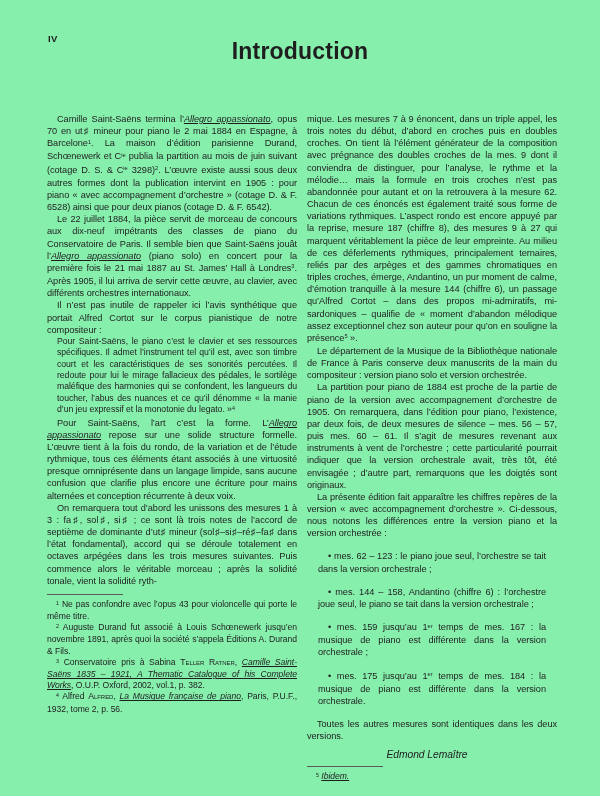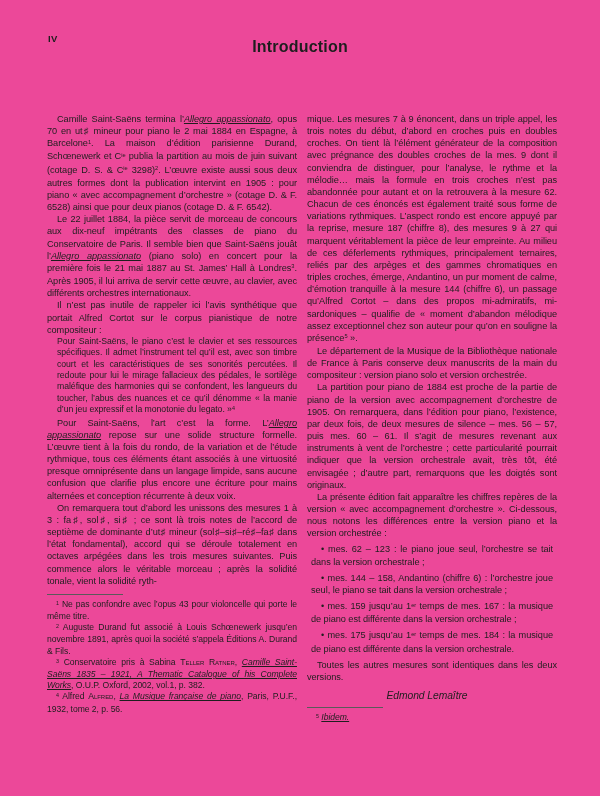--- a/index.html
+++ b/index.html
@@ -1,43 +1,43 @@
 <!DOCTYPE html>
 <html lang="fr"><head>
 <meta charset="utf-8">
 <style>
   html,body { margin:0; padding:0; background:#e8e8e8; }
   .page {
     position:relative; width:600px; height:796px; margin:0 auto;
-    background:#ec4899; color:#1e1e1e; overflow:hidden;
+    background:#86efac; color:#1e1e1e; overflow:hidden;
     font-family:"Liberation Sans","DejaVu Sans",sans-serif;
   }
   .pagenum {
     position:absolute; left:48px; top:33px;
     font-size:9.5px; font-weight:bold; letter-spacing:0.3px;
   }
   .title {
     position:absolute; top:38px; left:0; width:100%;
-    text-align:center; font-size:16px; font-weight:bold; letter-spacing:0.2px;
+    text-align:center; font-size:23px; font-weight:bold; letter-spacing:0.2px;
   }
   .columns {
     position:absolute; left:47px; top:113px; width:511px;
     display:flex; gap:10px;
   }
   .col {
     width:250px; flex:0 0 250px;
     font-size:9.2px; line-height:12.15px; letter-spacing:-0.05px;
     text-align:justify;
   }
   .para  { margin:0; text-indent:10px; }
   .flush { text-indent:0; }
   .quote {
     margin:0 0 0 10px; font-size:8.7px; line-height:11.4px;
   }
-  .bullet { margin:4px; text-indent:10px; }
+  .bullet { margin:11px; text-indent:10px; }
   .sig {
     margin:6px 10px 0 0; text-align:center;
     font-style:italic; font-size:10.3px; line-height:13px;
   }
   .fnblock { margin-top:7px; }
   .fnrule  { width:76px; border-top:1px solid #5a5a5a; height:0; margin-bottom:4px; }
   .fn {
     margin:0; font-size:8.6px; line-height:11.2px; text-indent:9px;
   }
   .i   { font-style:italic;text-decoration:underline; }

